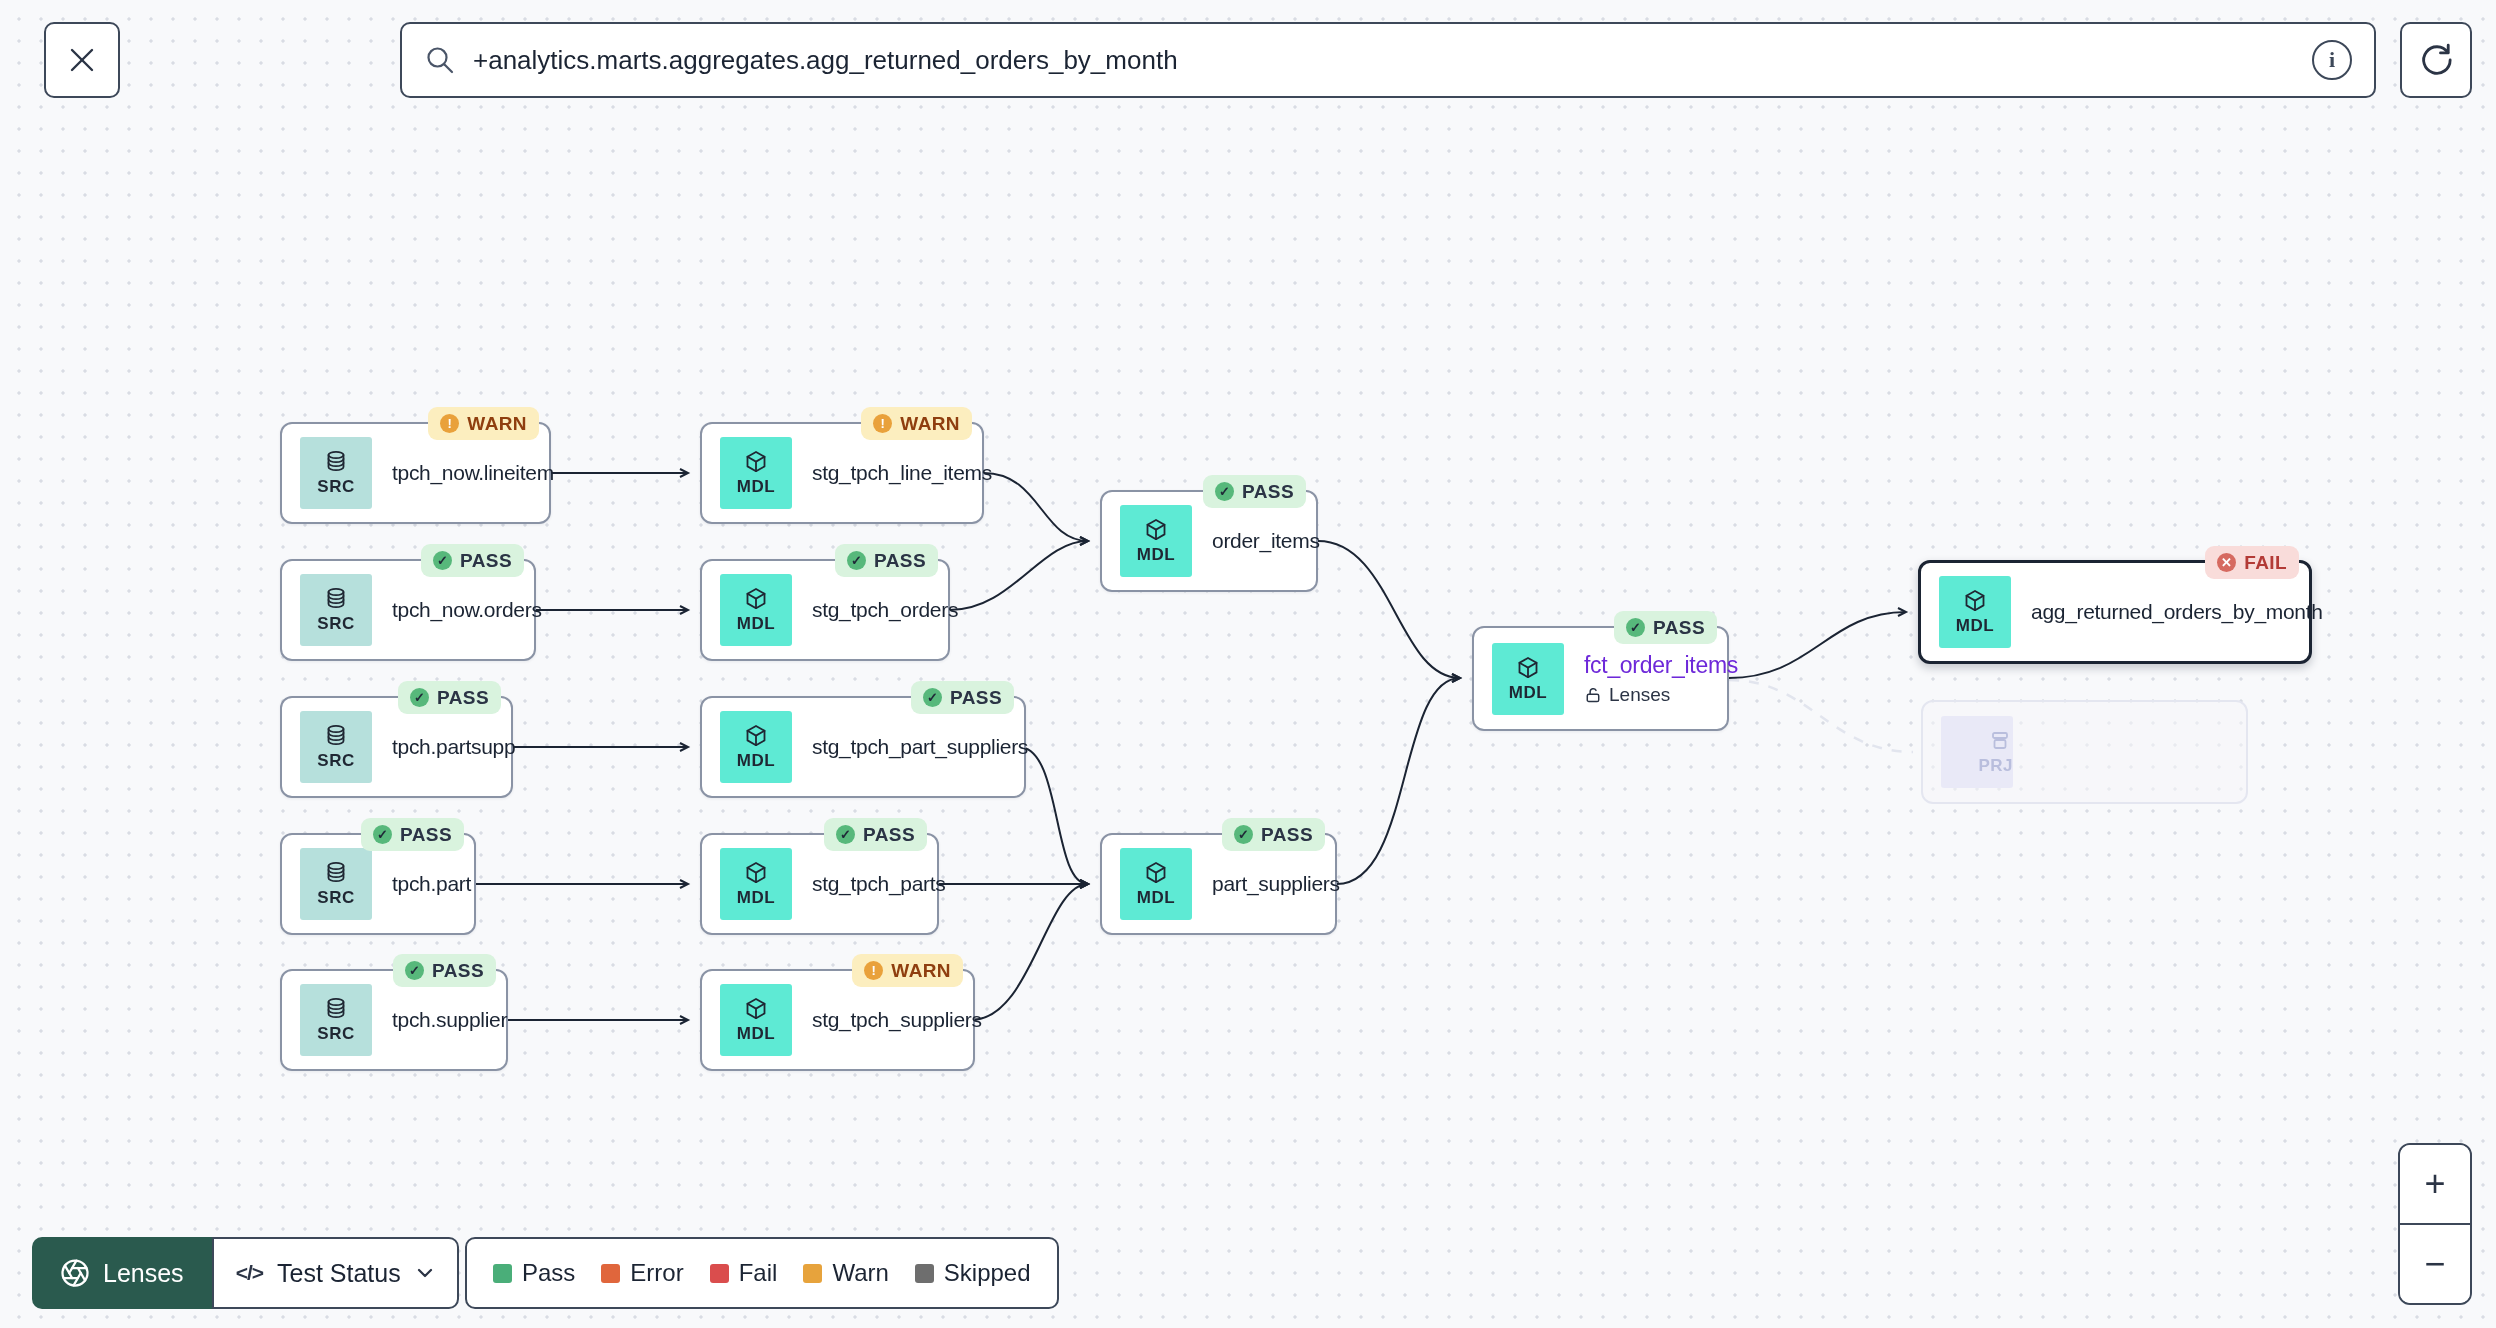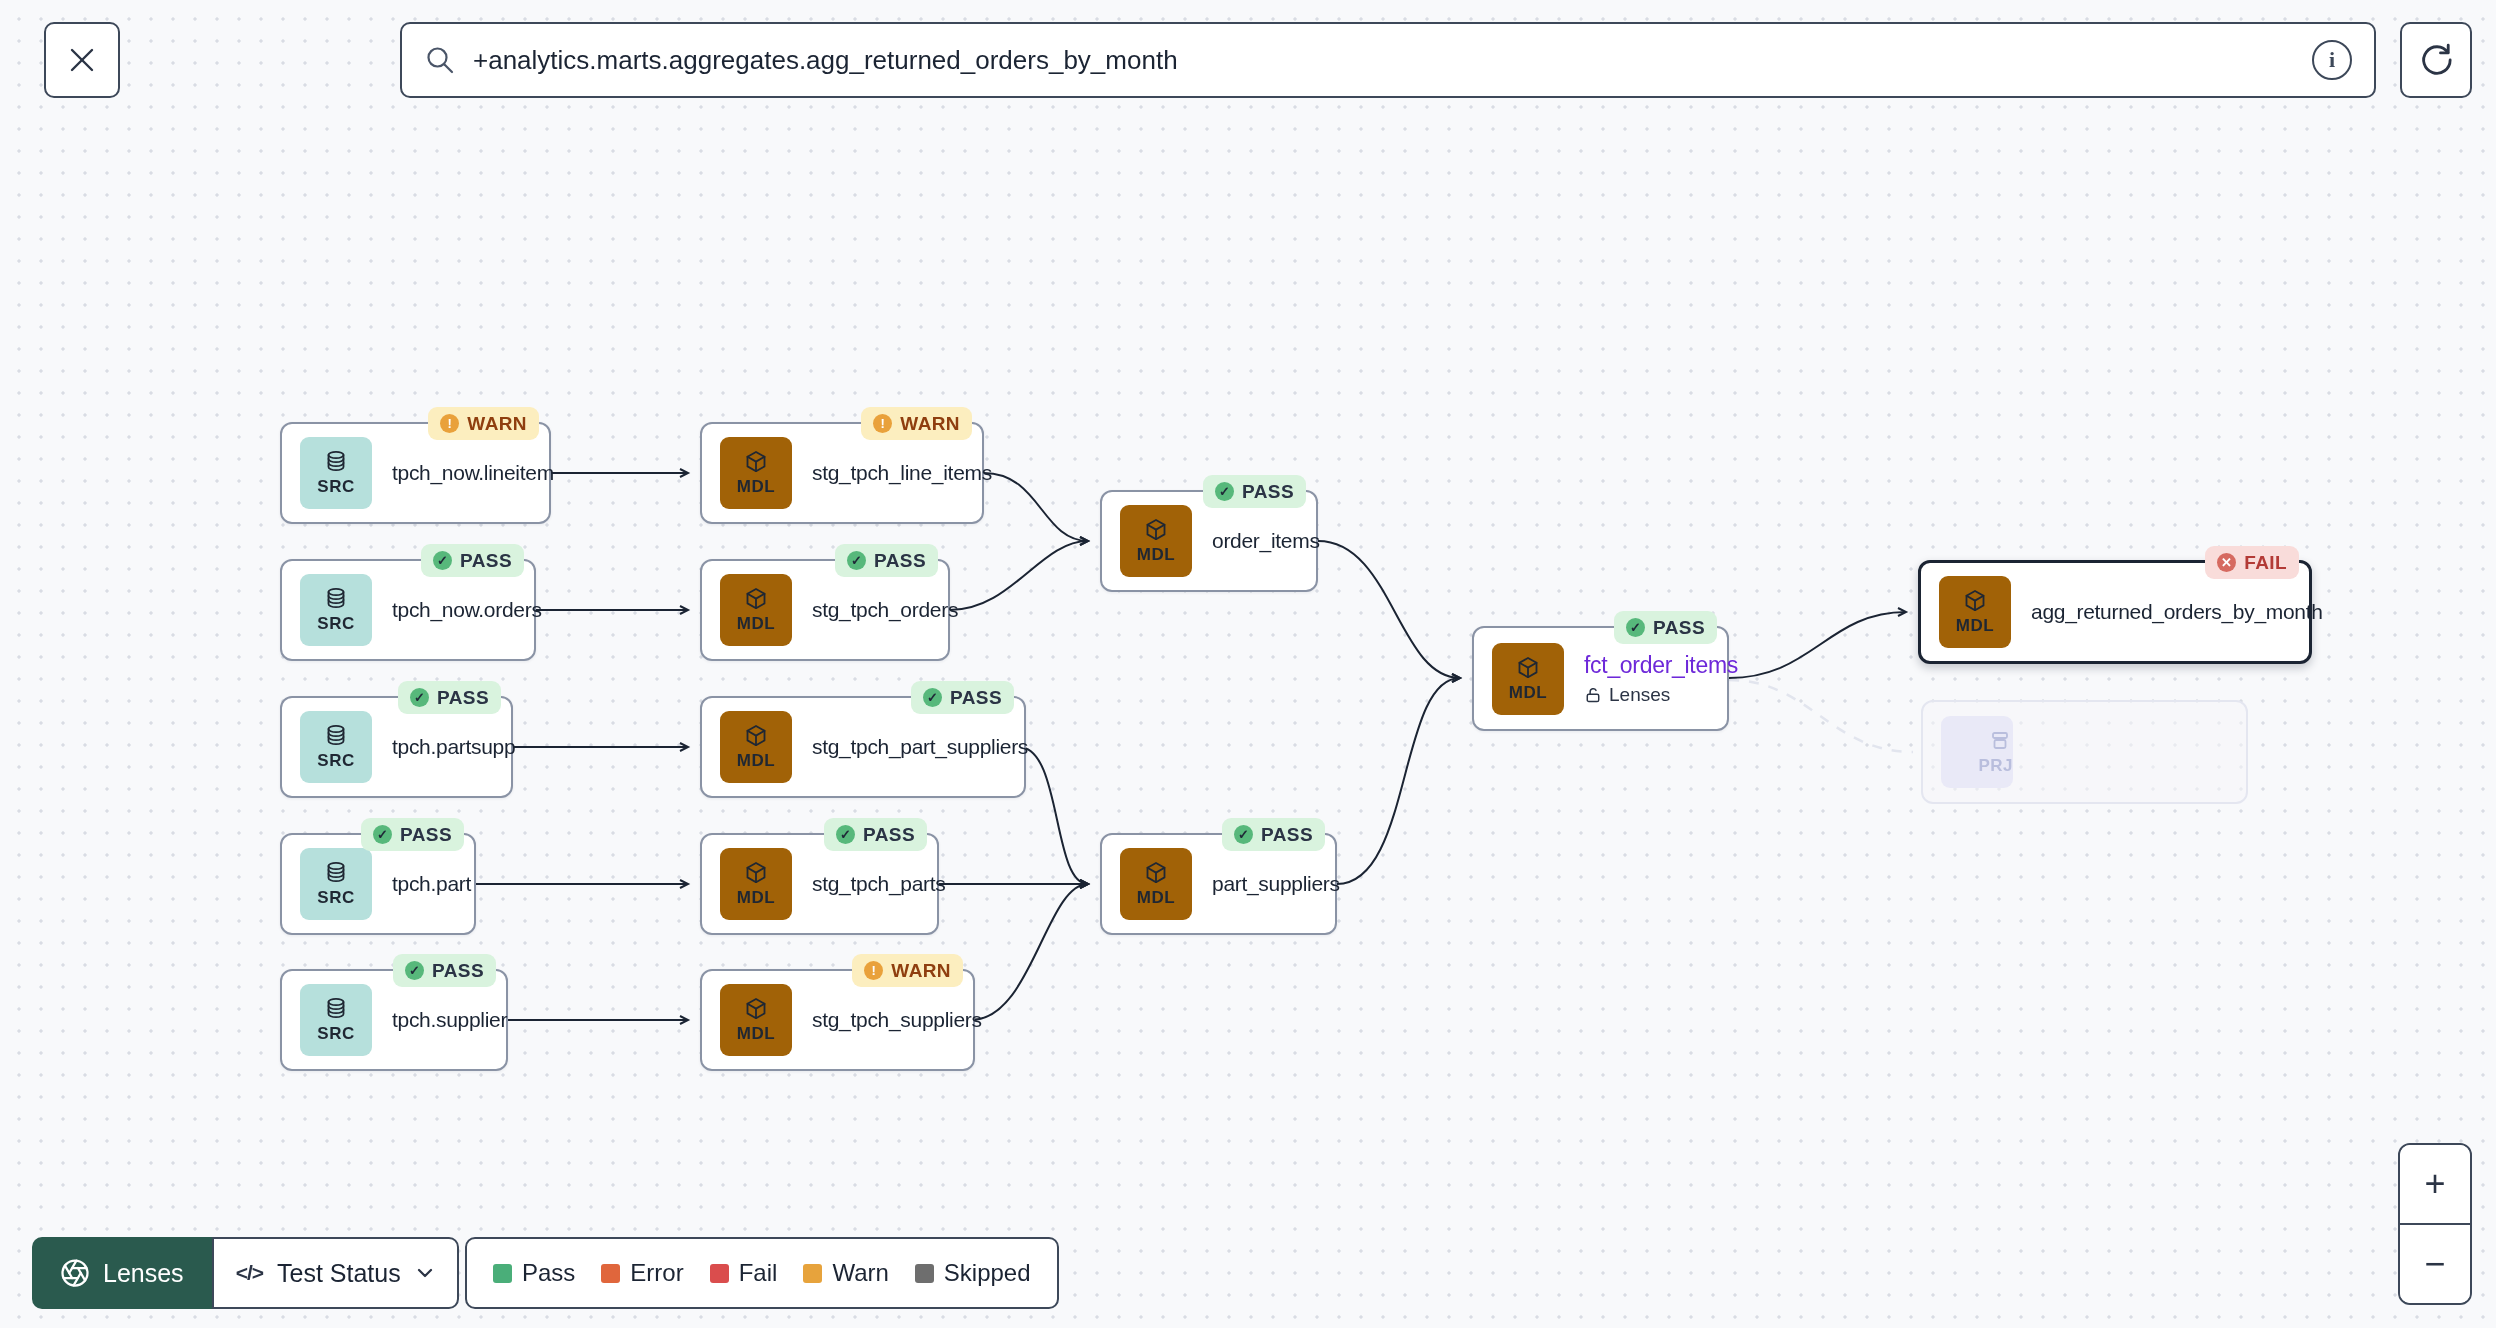--- a/index.html
+++ b/index.html
@@ -44,26 +44,26 @@
     position:absolute;z-index:2;background:#fff;
     border:2px solid #8a93a5;border-radius:12px;box-sizing:border-box;
     display:flex;align-items:center;padding-left:18px;
     box-shadow:0 1px 3px rgba(20,30,50,.07);cursor:pointer;
   }
   .node.selected{border:3px solid #1b2433;box-shadow:0 4px 10px rgba(15,23,42,.22);}
   .node.ghost{
     background:rgba(245,246,250,.55);border:2px solid #e4e6f0;box-shadow:none;
   }
   .chip{
-    width:72px;height:72px;border-radius:9px;flex:0 0 auto;
+    width:72px;height:72px;border-radius:3px;flex:0 0 auto;
     display:flex;flex-direction:column;align-items:center;justify-content:center;gap:2px;
   }
   .chip .chip-label{font-size:17px;font-weight:600;letter-spacing:.5px;color:#1f2733;}
   .chip.src{background:#b6e0dc;}
-  .chip.mdl{background:#a16207;}
+  .chip.mdl{background:#5eead4;}
   .chip.prj{background:#e9e9f7;align-items:flex-end;}
   .chip.prj .chip-label{color:#b9bedd;}
   .chip svg{stroke:#1f2733;fill:none;stroke-width:1.8;stroke-linecap:round;stroke-linejoin:round;}
   .chip.prj svg{stroke:#b9bedd;}
   .node .label{margin-left:20px;font-size:21px;letter-spacing:-0.3px;white-space:nowrap;color:#1b2433;}
   .node .label2{margin-left:20px;white-space:nowrap;}
   .node .label2 .l1{font-size:23px;letter-spacing:-0.3px;color:#6d28d9;}
   .node .label2 .l2{display:flex;align-items:center;gap:7px;font-size:19px;color:#2b3445;margin-top:5px;}
   .node .label2 .l2 svg{stroke:#2b3445;fill:none;stroke-width:1.8;stroke-linecap:round;}
   .node.ghost .glabel .g1{font-size:21px;color:#c6cad8;}

